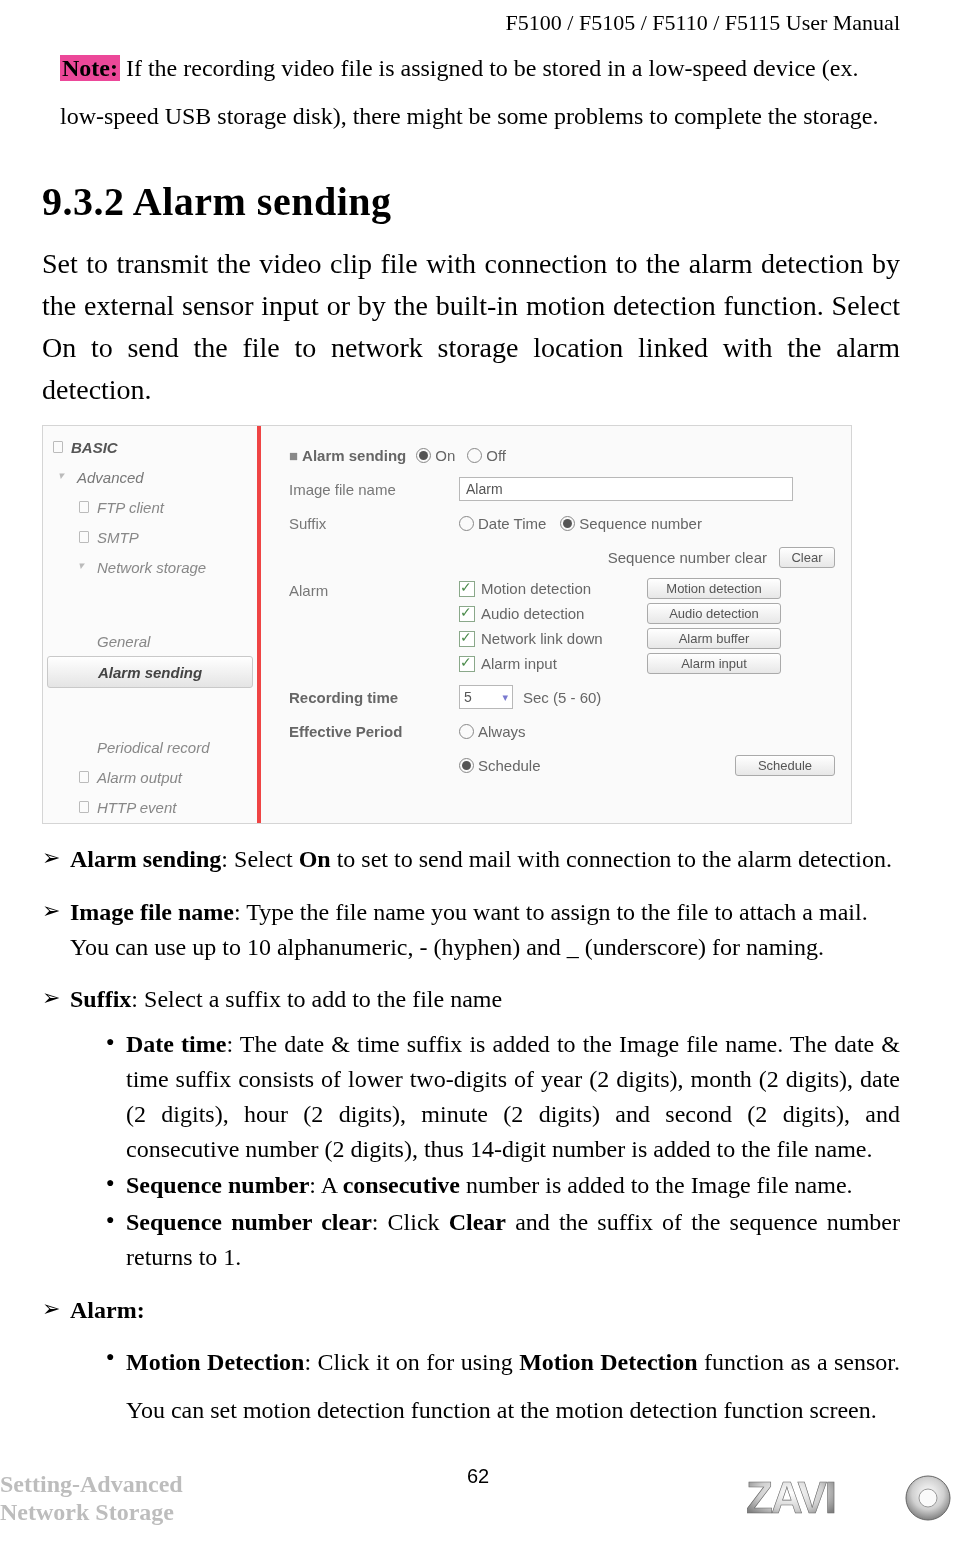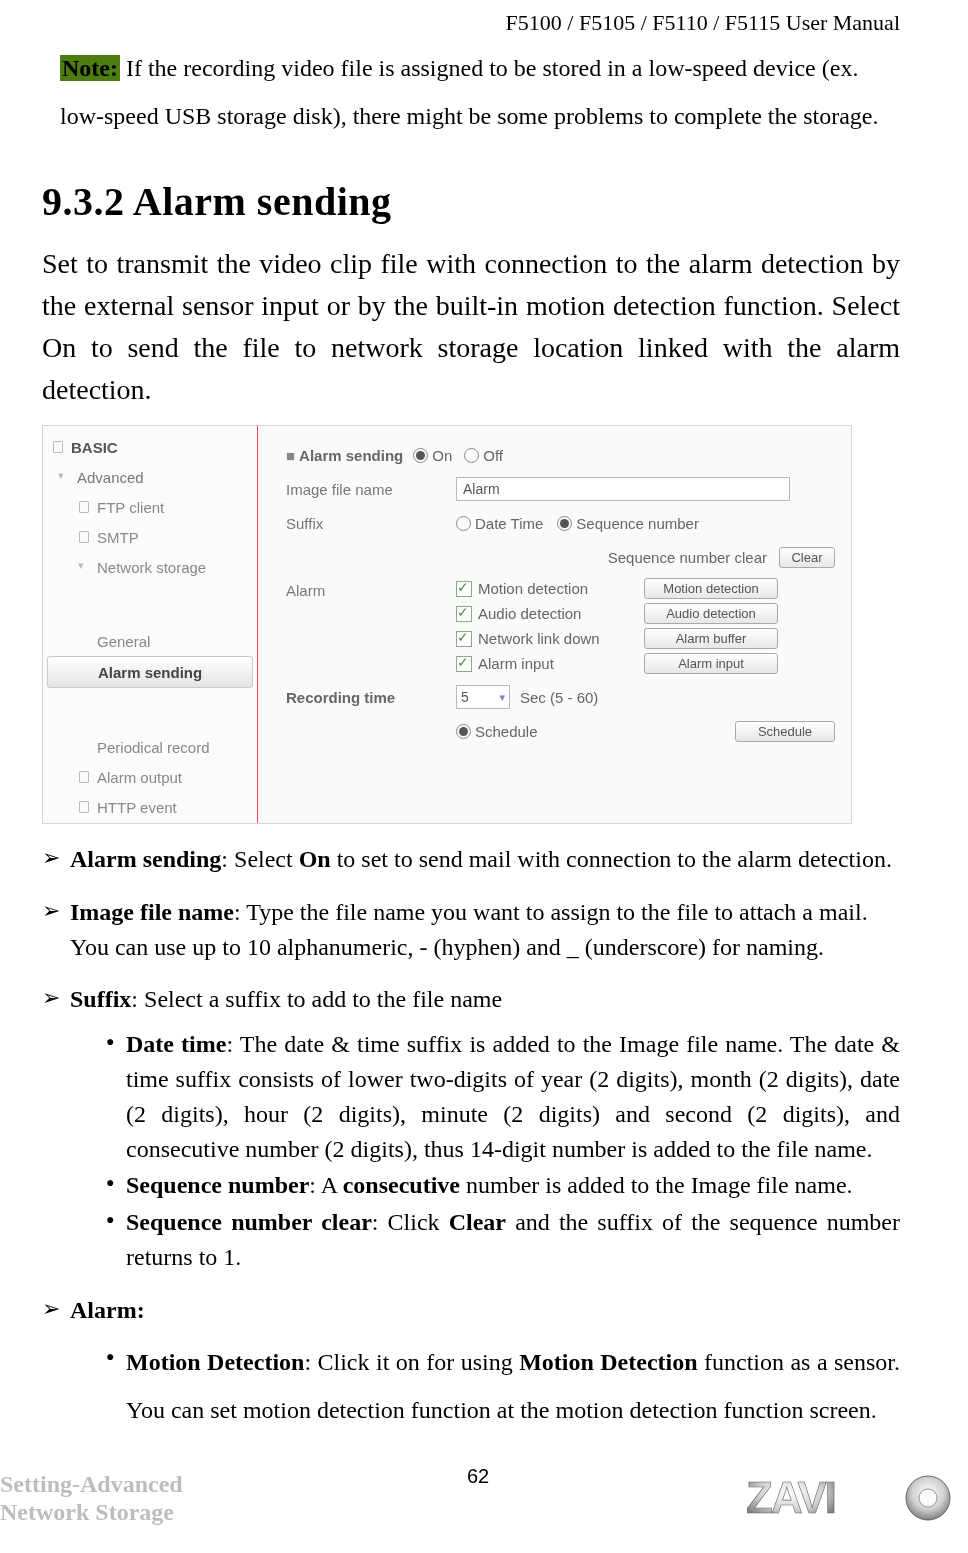--- a/index.html
+++ b/index.html
@@ -25,21 +25,21 @@
     font-size: 22px;
     padding-top: 10px;
     padding-bottom: 6px;
   }
   .note-line {
     font-size: 24px;
     line-height: 2.0;
     margin-top: 2px;
   }
   .note-label {
-    background: #4d7c0f;
+    background: #ec4899;
     font-weight: bold;
     padding: 0 2px;
     margin-top: 44px;
   }
   .note-rest { }
   h2.section {
     font-size: 40px;
     font-weight: bold;
     margin: 38px 0 18px -18px;
     letter-spacing: 0.5px;
@@ -58,23 +58,24 @@
     background: #fafafa;
     font-family: Arial, sans-serif;
     font-size: 15px;
     color: #555;
     display: flex;
     box-sizing: border-box;
     overflow: hidden;
   }
   .ss-nav {
     width: 214px;
-    border-right: 1px solid #ef4444;
+    border-right: 4px solid #ef4444;
     background: #fbfbfb;
     padding-top: 6px;
+    font-style: italic;
   }
   .nav-row {
     display: flex;
     align-items: center;
     height: 30px;
     padding-left: 8px;
     color: #666;
   }
   .nav-row.top { font-weight: bold; color: #555; text-transform: uppercase; }
   .nav-row.l1 { padding-left: 14px; color: #777; }
@@ -393,20 +394,25 @@
 
       <div class="form-line" style="margin-top:6px;">
         <span class="form-label">Recording time</span>
         <span class="sel">
             <span>5</span>
             <span class="caret">▾</span>
           </span>
         <span style="margin-left:10px;">Sec (5 - 60)</span>
       </div>
 
+      <div class="form-line">
+        <span class="form-label">Effective Period</span>
+        <span class="radio-dot"></span>
+          <span>Always</span>
+      </div>
       <div class="form-line">
         <span class="form-label"></span>
         <span class="radio-dot on"></span>
           <span>Schedule</span>
         <span style="flex:1;"></span>
         <span class="mini-btn">Schedule</span>
       </div>
     </div>
   </div>
 

